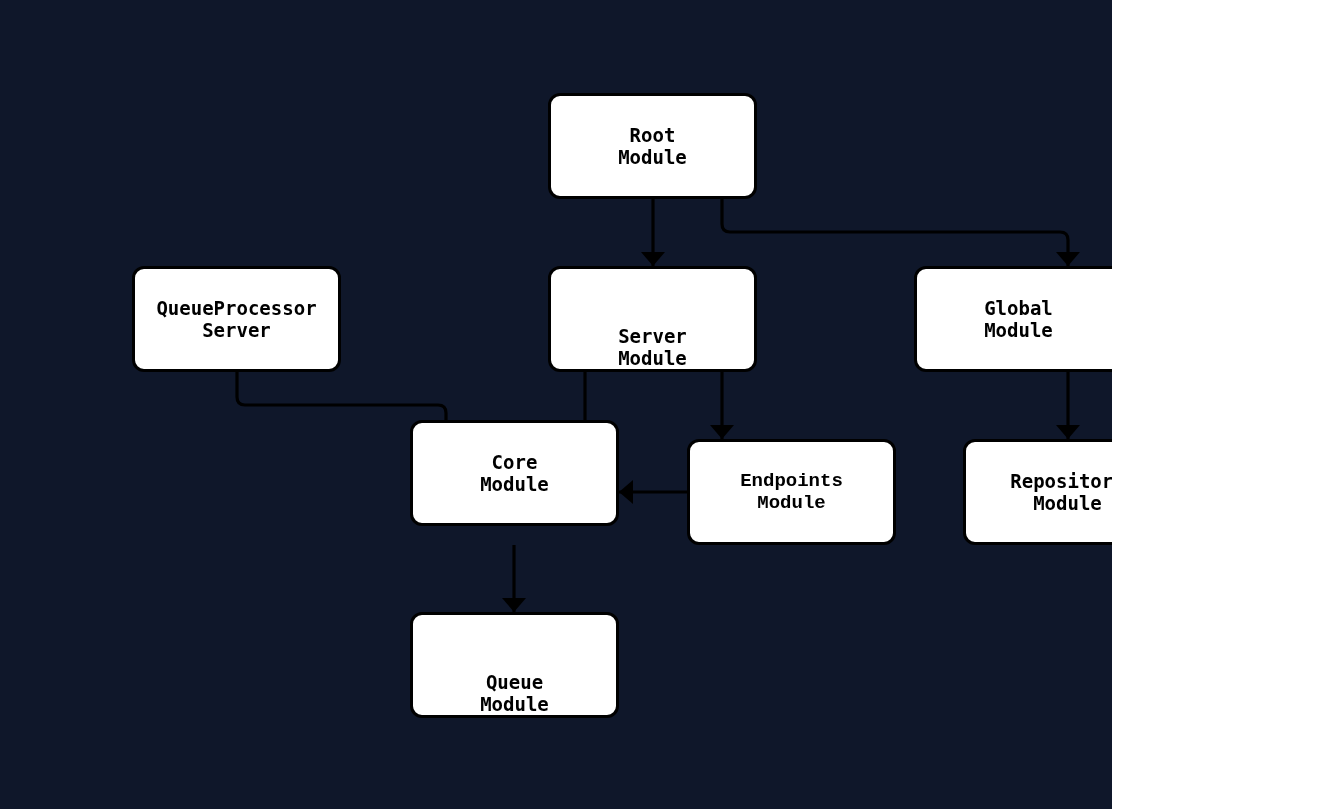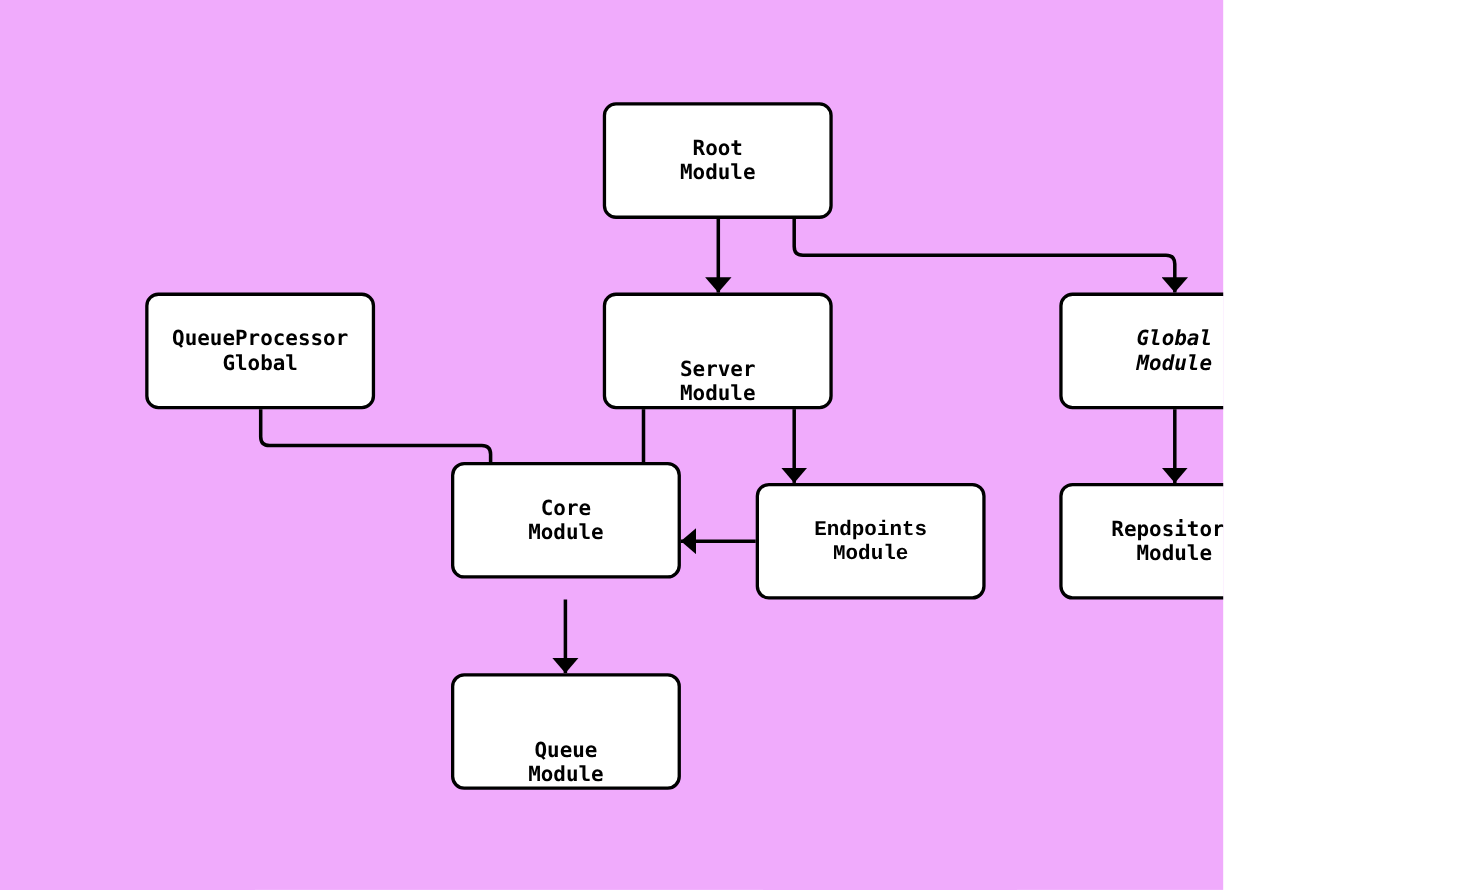--- a/index.html
+++ b/index.html
@@ -4,21 +4,21 @@
 <style>
   html, body {
     margin: 0;
     padding: 0;
     background: #ffffff;
   }
   .canvas {
     position: relative;
     width: 1112px;
     height: 809px;
-    background: #f0abfc;
+    background: #0f172a;
     overflow: hidden;
     font-family: "DejaVu Sans Mono", "Liberation Mono", monospace;
   }
   .edges-layer {
     position: absolute;
     left: 0;
     top: 0;
     width: 1337px;
     height: 809px;
     display: block;
@@ -46,21 +46,21 @@
     line-height: 22px;
     color: #000000;
     text-align: center;
     white-space: pre-line;
     letter-spacing: 0px;
   }
   
   .pos-root           { left: 548px; top: 93px;  }
   .pos-queueprocessor { left: 132px; top: 266px; }
   .pos-server         { left: 548px; top: 266px; align-items: flex-end; }
-  .pos-global         { left: 963px; top: 266px; font-style: italic; }
+  .pos-global         { left: 914px; top: 266px; }
   .pos-core           { left: 410px; top: 420px; }
   .pos-endpoints      { left: 687px; top: 439px; font-family: Liberation Mono, monospace; }
   .pos-repository     { left: 963px; top: 439px; }
   .pos-queue          { left: 410px; top: 612px; align-items: flex-end; }
 </style>
 </head>
 <body>
 
 <div class="canvas">
 
@@ -88,21 +88,21 @@
     <path class="edge" d="M514,545 V612" marker-end="url(#arrowhead)"></path>
   </svg>
 
   <div class="node pos-root">
     <span class="node-label">Root
 Module</span>
   </div>
 
   <div class="node pos-queueprocessor">
     <span class="node-label">QueueProcessor
-Global</span>
+Server</span>
   </div>
 
   <div class="node pos-server">
     <span class="node-label">Server
 Module</span>
   </div>
 
   <div class="node pos-global">
     <span class="node-label">Global
 Module</span>

